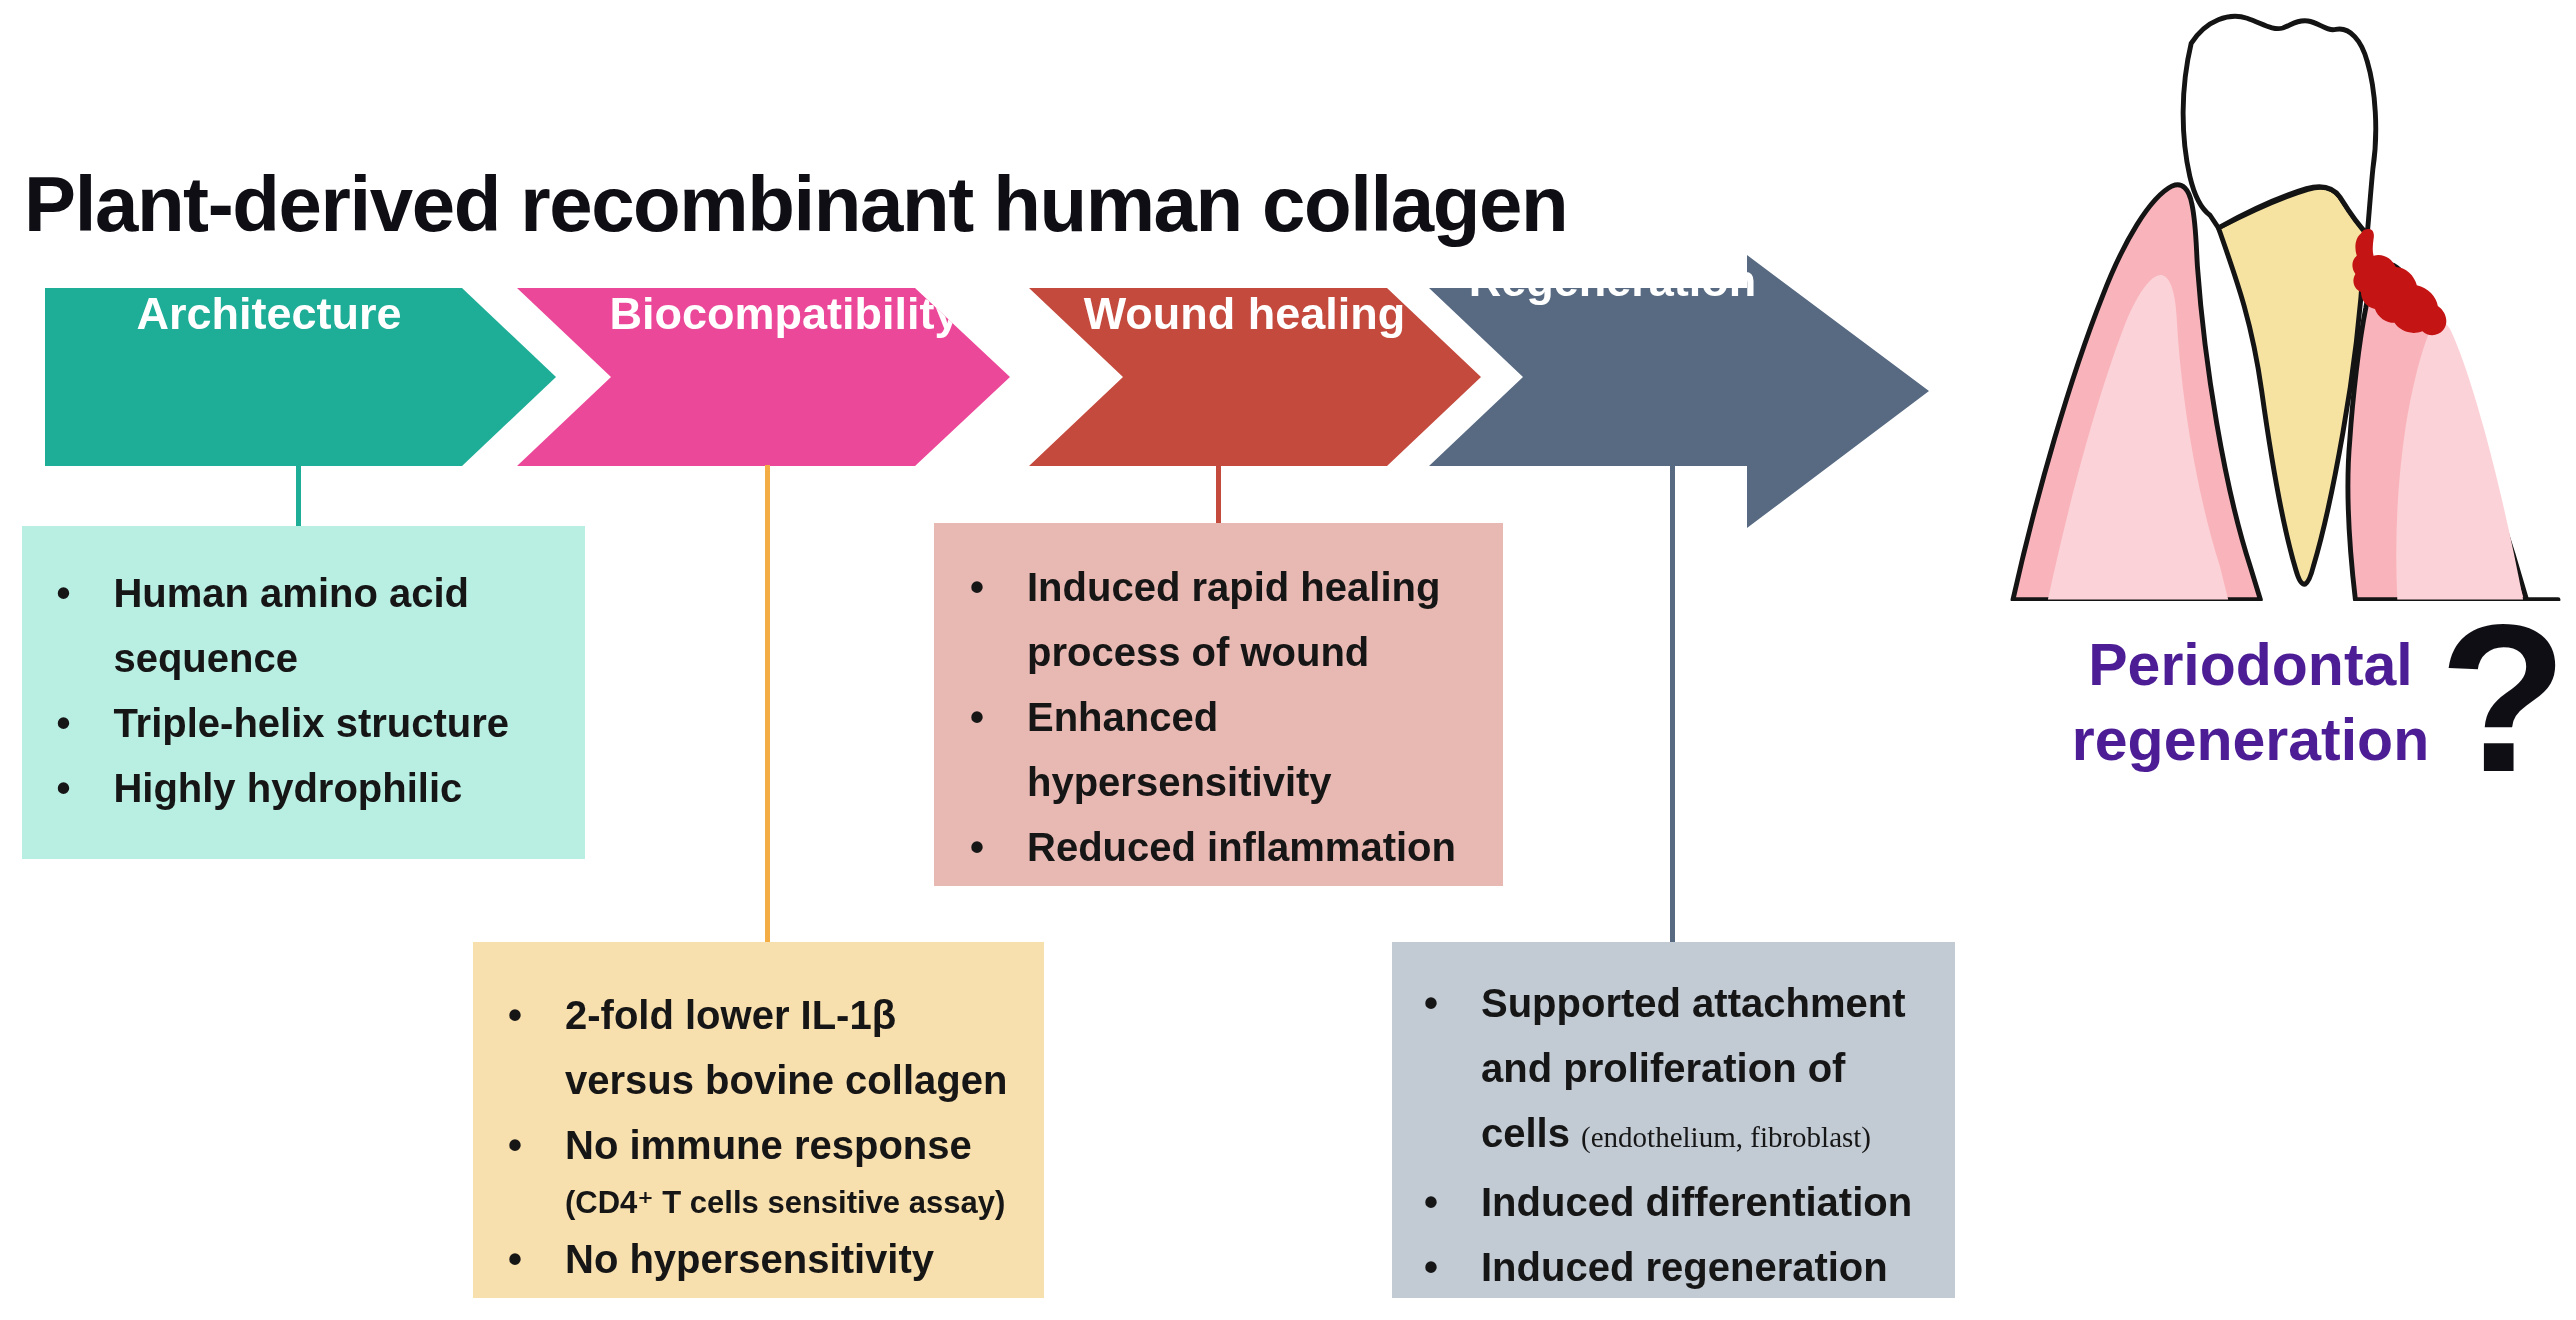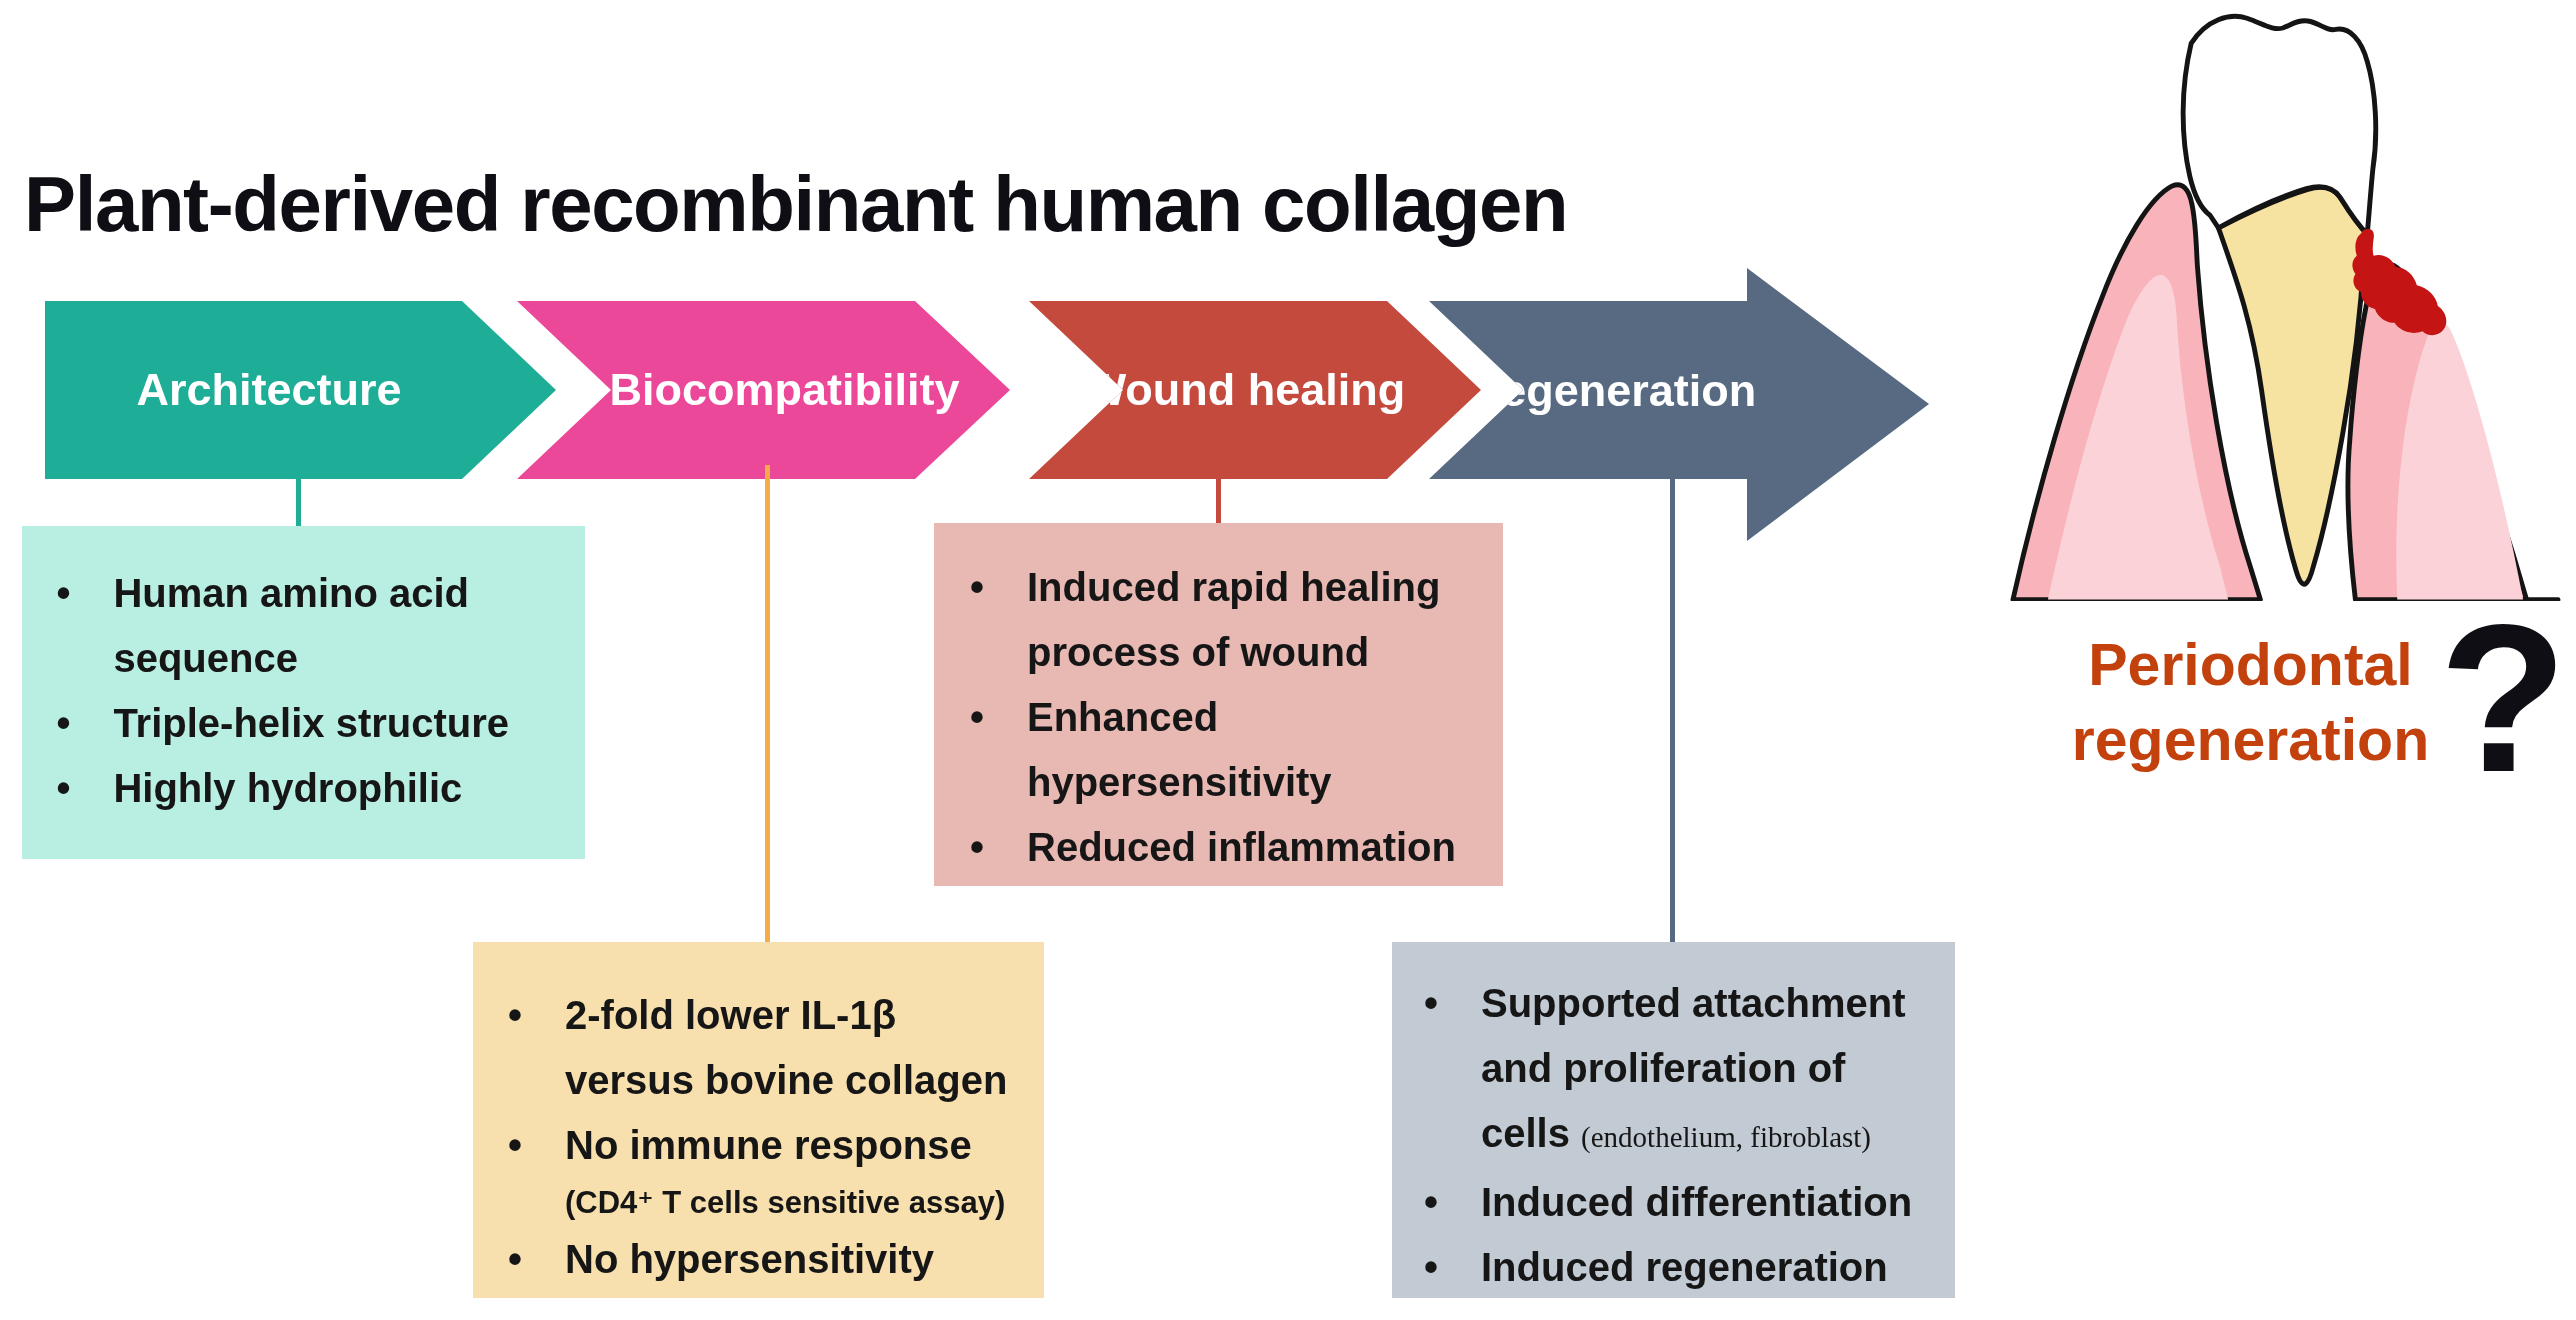--- a/index.html
+++ b/index.html
@@ -8,22 +8,22 @@
     font-family:"Liberation Sans","DejaVu Sans",sans-serif;color:#141414;
   }
   .abs{position:absolute;}
   
   #title{
     left:24px;top:159px;width:1817px;
     font-size:78px;font-weight:bold;letter-spacing:-1.4px;color:#0e0e14;white-space:nowrap;
   }
   
   .arrow{
-    display:flex;align-items:center;justify-content:center;
-    color:#ffffff;font-size:45px;font-weight:bold;white-space:nowrap;margin-top:13px;
+    display:flex;align-items:flex-start;justify-content:center;
+    color:#ffffff;font-size:45px;font-weight:bold;white-space:nowrap;
   }
   #arrow-architecture{left:45px;top:288px;width:511px;height:178px;
     clip-path:polygon(0px 0px,417px 0px,511px 89px,417px 178px,0px 178px);
     padding-right:63px;box-sizing:border-box;}
   #arrow-biocompatibility{left:517px;top:288px;width:493px;height:178px;
     clip-path:polygon(0px 0px,398px 0px,493px 89px,398px 178px,0px 178px,94px 89px);
     padding-left:42px;box-sizing:border-box;}
   #arrow-wound-healing{left:1029px;top:288px;width:452px;height:178px;
     clip-path:polygon(0px 0px,358px 0px,452px 89px,358px 178px,0px 178px,94px 89px);
     padding-left:21px;padding-right:42px;box-sizing:border-box;}
@@ -43,21 +43,21 @@
   #box-wound-healing{left:934px;top:523px;width:569px;height:363px;padding:32px 18px 14px 36px;}
   #box-regeneration{left:1392px;top:942px;width:563px;height:356px;padding:29px 15.4px 14px 32px;}
   .box ul{list-style:none;margin:0;padding:0;}
   .box li{display:flex;font-size:40px;line-height:65px;font-weight:bold;color:#161616;}
   .blt{flex:none;width:57px;}
   .btxt{flex:1;}
   .note{display:block;font-size:31px;line-height:49px;font-weight:bold;}
   .note-inline{font-size:29px;font-weight:normal;font-family:Liberation Serif, serif;}
   
   #outcome{left:1971px;top:628px;width:559px;text-align:center;
-    font-size:59px;line-height:75px;font-weight:bold;color:#c2410c;}
+    font-size:59px;line-height:75px;font-weight:bold;color:#4c1d95;}
   #question-mark{left:2439px;top:594px;font-size:210px;line-height:210px;font-weight:bold;color:#0e0e14;}
   #tooth-svg{left:2006px;top:7px;}
 </style>
 </head>
 <body>
 
 <div id="stage">
 
   <div class="abs" id="title">Plant-derived recombinant human collagen</div>
 

